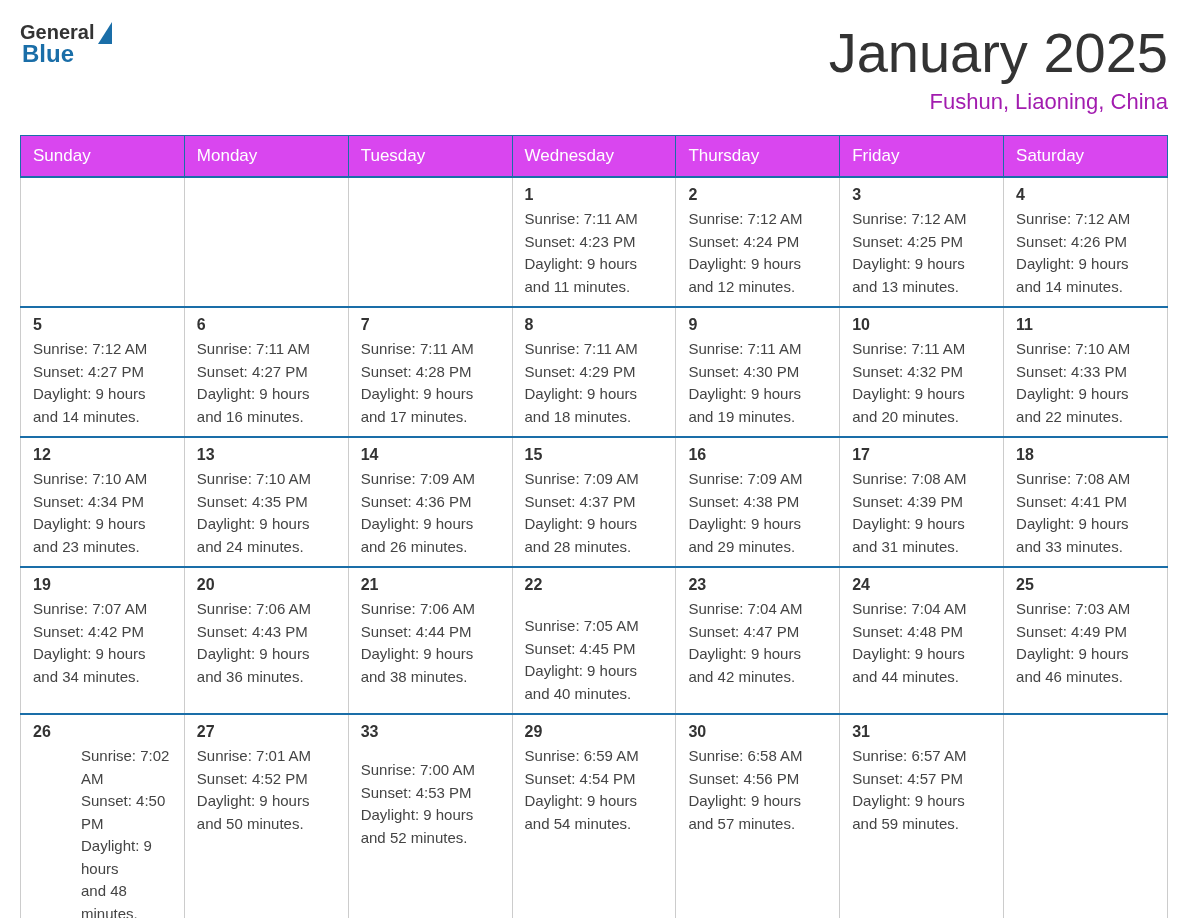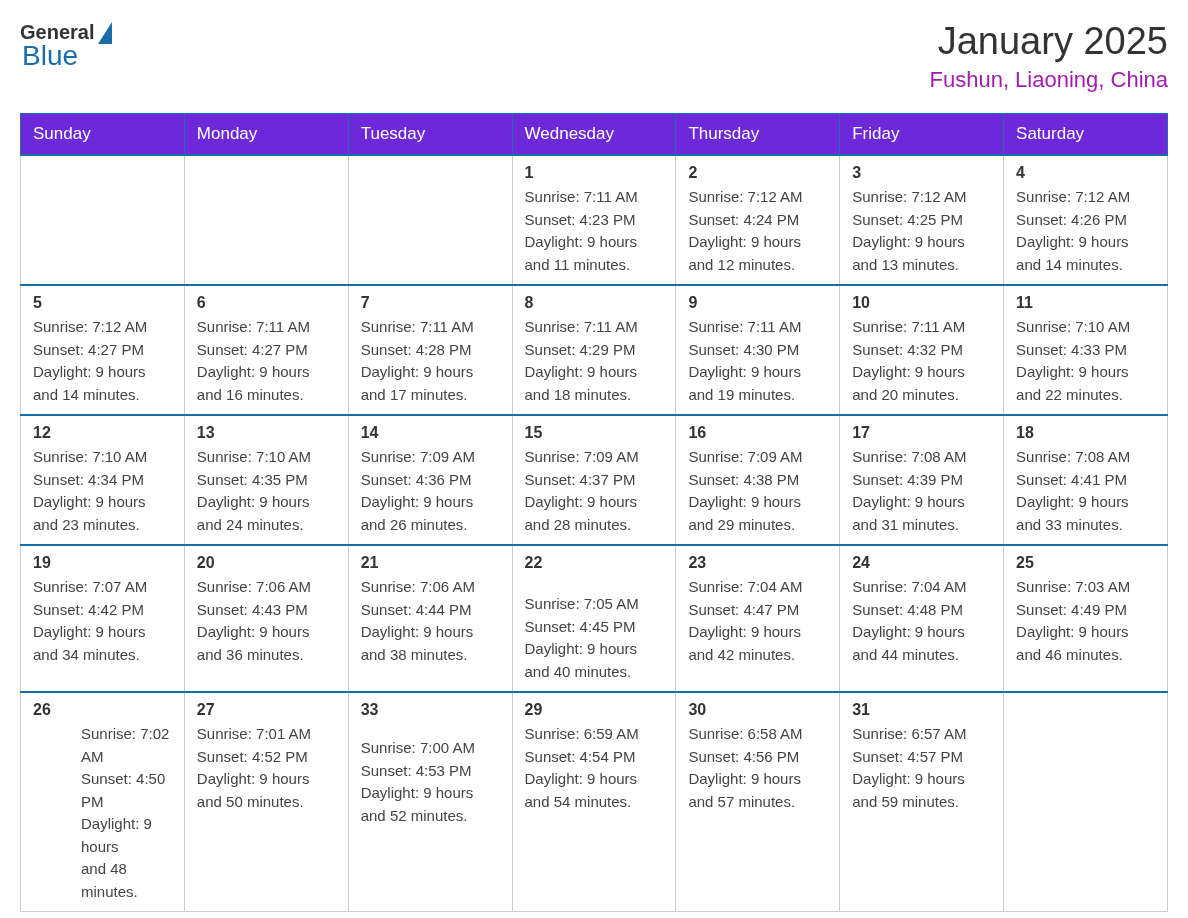--- a/index.html
+++ b/index.html
@@ -33,45 +33,45 @@
     .logo-triangle {
       width: 0;
       height: 0;
       border-left: 14px solid transparent;
       border-right: 0px solid transparent;
       border-bottom: 22px solid #1a6ea8;
       margin-left: 4px;
       margin-top: 2px;
     }
     .logo-blue {
-      font-size: 28px;
-      font-weight: normal;
+      font-size: 24px;
+      font-weight: bold;
       color: #1a6ea8;
       margin-top: -4px;
       padding-left: 2px;
     }
     .title-block {
       text-align: right;
     }
     .calendar-title {
-      font-size: 38px;
+      font-size: 56px;
       font-weight: normal;
       color: #333;
     }
     .calendar-subtitle {
       font-size: 22px;
       color: #a21caf;
       margin-top: 4px;
     }
     .calendar {
       width: 100%;
       border-collapse: collapse;
     }
     .calendar thead tr {
-      background-color: #6d28d9;
+      background-color: #d946ef;
     }
     .calendar thead th {
       color: #fff;
       font-size: 17px;
       font-weight: normal;
       padding: 10px 12px;
       text-align: left;
       border: 1px solid #1a6ea8;
     }
     .calendar tbody td {

